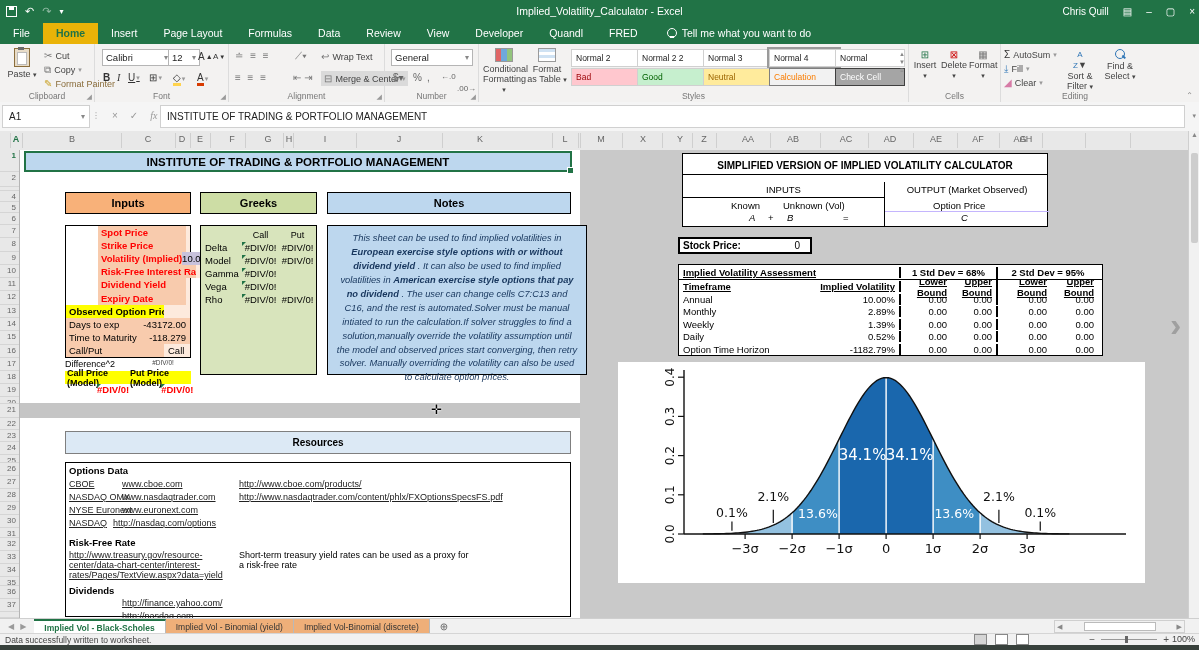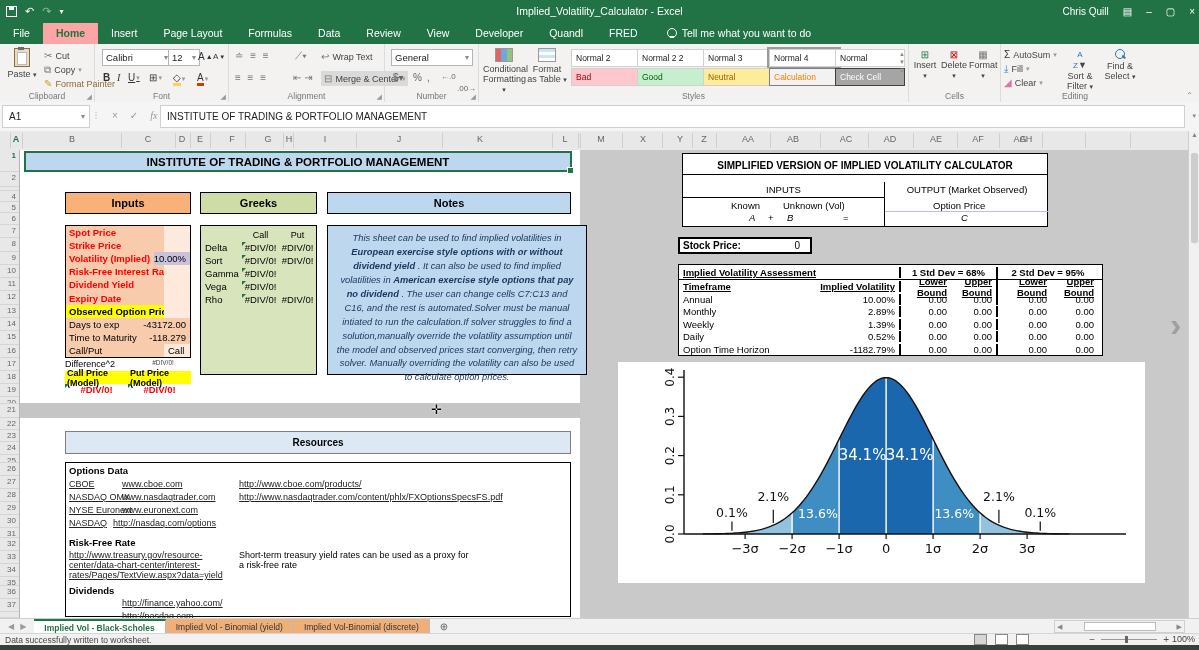--- a/index.html
+++ b/index.html
@@ -9,21 +9,21 @@
   .titlebar{position:absolute;left:0;top:0;width:1199px;height:22px;background:#217346;color:#fff;}
   .qat{position:absolute;left:6px;top:0;height:22px;display:flex;align-items:center;gap:8px;font-size:11px;color:#fff;}
   .saveicon{width:9px;height:9px;border:1px solid #fff;position:relative;}
   .saveicon i{position:absolute;left:2px;top:0;width:5px;height:3px;background:#fff;display:block;}
   .wtitle{position:absolute;left:0;right:0;top:0;height:22px;text-align:center;font-size:10.5px;line-height:22px;color:#fff;}
   .wright{position:absolute;right:4px;top:0;height:22px;display:flex;align-items:center;gap:14px;font-size:10px;}
   .wicon{cursor:default;font-size:10px;}
   
   .menubar{position:absolute;left:0;top:22px;width:1199px;height:22px;background:#217346;display:flex;align-items:flex-end;}
   .mtab{font-size:10.5px;color:#fff;padding:4px 13px 5px 13px;line-height:12px;}
-  .mtab.active{background:#fca5a5;color:#217346;font-weight:bold;}
+  .mtab.active{background:#eab308;color:#217346;font-weight:bold;}
   .tellme{display:flex;align-items:center;gap:5px;color:#fff;font-size:10.5px;padding:4px 10px 5px 16px;}
   .bulb{width:8px;height:8px;border-radius:50%;border:1px solid #fff;position:relative;}
   .bulb i{position:absolute;left:2px;top:7px;width:4px;height:2px;background:#fff;}
   .share{position:absolute;right:10px;top:44px;display:flex;gap:4px;align-items:center;font-size:10px;color:#333;}
   .person{width:8px;height:8px;position:relative;}
   .person b{position:absolute;left:2px;top:0;width:4px;height:4px;border:1px solid #555;border-radius:50%;}
   .person i{position:absolute;left:0;top:5px;width:8px;height:4px;border:1px solid #555;border-bottom:none;border-radius:4px 4px 0 0;}
   
   .ribbon{position:absolute;left:0;top:44px;width:1199px;height:58px;background:#f3f2f1;border-bottom:1px solid #d8d8d8;font-size:9px;color:#333;}
   .rgroup{position:absolute;top:0;height:58px;border-right:1px solid #dcdcdc;}
@@ -73,21 +73,21 @@
   
   .cellblock{position:absolute;box-sizing:border-box;font-size:10px;color:#000;}
   .titlecell{background:#bdd7ee;border:2px solid #217346;font-weight:bold;font-size:11.5px;text-align:center;line-height:18px;}
   .fillhandle{position:absolute;width:5px;height:5px;background:#217346;border:1px solid #fff;}
   .subtitle{background:#dce9f5;font-weight:bold;font-style:italic;font-size:10px;text-align:center;line-height:15px;color:#1f3864;}
   .hdrbox{border:1px solid #000;font-weight:bold;font-size:11px;display:flex;align-items:center;justify-content:center;}
   .inputs-table{border:1px solid #000;display:flex;flex-direction:column;}
   .irow{flex:1;display:flex;}
   .ilabel{width:95px;background:#f8cbad;font-size:9.5px;display:flex;align-items:center;padding-left:3px;white-space:nowrap;}
   .ival{flex:1;background:#fdeadd;font-size:9.5px;display:flex;align-items:center;justify-content:flex-end;padding-right:4px;}
-  .red{color:#ff0000;font-weight:bold;}
+  .red{color:#ff0000;font-weight:bold;margin-left:32px;}
   .yellow{background:#ffff00;font-weight:bold;color:#000;}
   .purple{background:#c8c2dc;}
   .orange{background:#f8cbad;}
   .left{justify-content:flex-start;padding-left:4px;}
   .tri{width:0;height:0;border-top:4px solid #217346;border-right:4px solid transparent;position:absolute;left:0;top:0;}
   .greeks{border:1px solid #000;background:#d8e4bc;font-size:9.5px;}
   .grow{display:flex;height:13px;align-items:center;position:relative;}
   .gl{width:42px;padding-left:4px;}
   .gv{width:42px;text-align:center;position:relative;}
   .notes{border:1px solid #000;background:#bdd7ee;color:#17365d;font-style:italic;font-size:9.3px;
@@ -530,21 +530,21 @@
       <span class="gv">Put</span>
     </div>
 
       <div class="grow">
         <span class="gl">Delta</span>
         <span class="gv"><i class="tri"></i><span>#DIV/0!</span></span>
         <span class="gv"><i class="tri2"></i><span>#DIV/0!</span></span>
       </div>
 
       <div class="grow">
-        <span class="gl">Sort</span>
+        <span class="gl">Model</span>
         <span class="gv"><i class="tri"></i><span>#DIV/0!</span></span>
         <span class="gv"><i class="tri2"></i><span>#DIV/0!</span></span>
       </div>
 
       <div class="grow">
         <span class="gl">Gamma</span>
         <span class="gv"><i class="tri"></i><span>#DIV/0!</span></span>
         <span class="gv"><i class="tri2"></i><span></span></span>
       </div>
 

